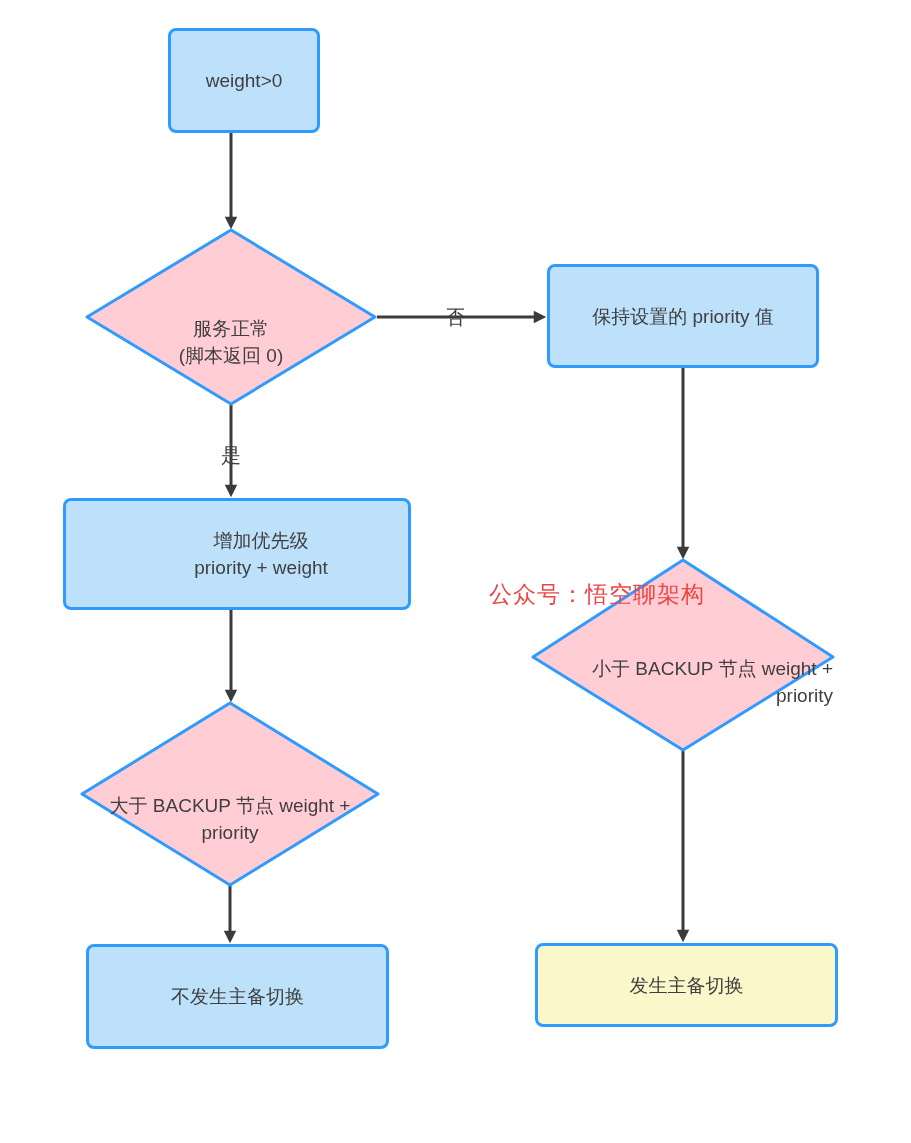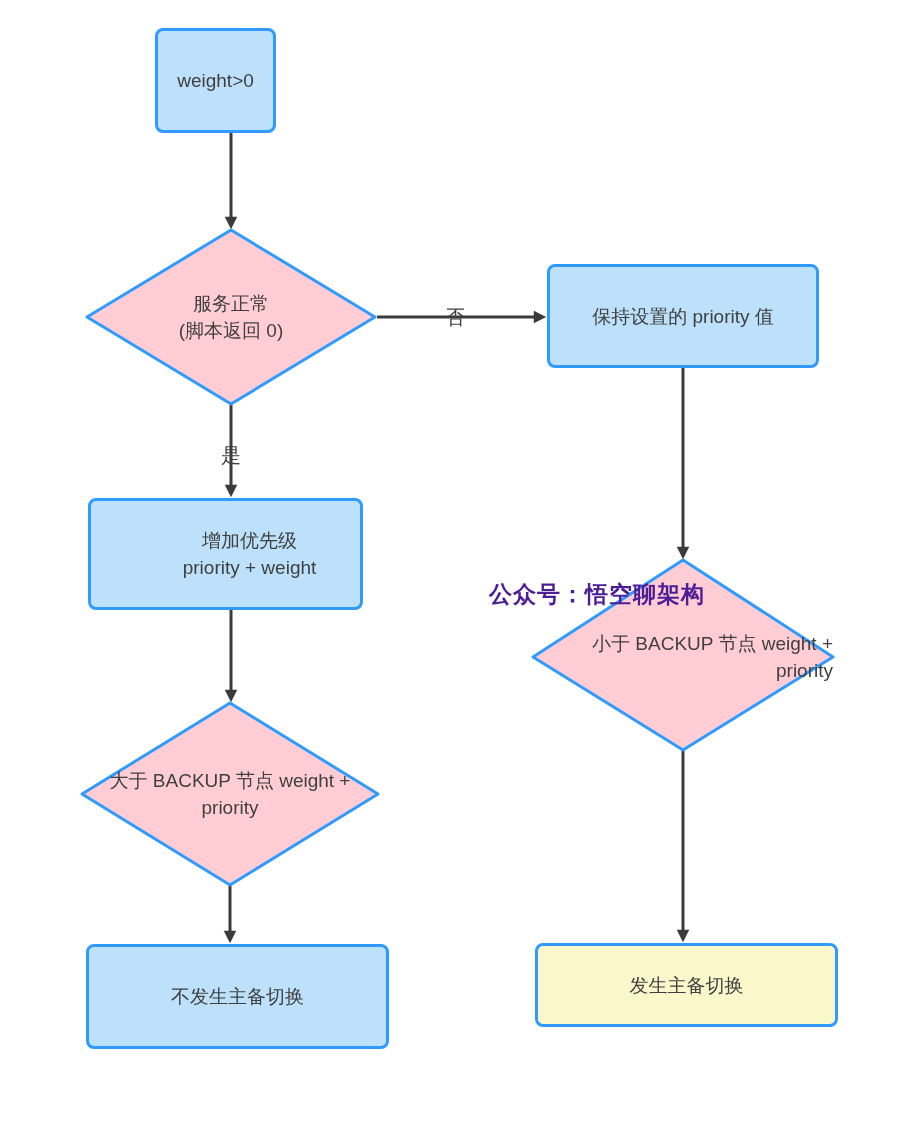--- a/index.html
+++ b/index.html
@@ -32,34 +32,35 @@
   }
   .node.result { background: #FAF7CB; }
   .node .lbl, .diamond-label .lbl { white-space: pre-line; }
   .diamond-label {
     position: absolute;
     text-align: center;
     color: #3F3F3F;
     font-size: 19px;
     line-height: 27px;
     pointer-events: none;
+    margin-top: 25px;
   }
   .edge-label {
     position: absolute;
     color: #3F3F3F;
     font-size: 20px;
     text-align: center;
   }
   .watermark {
     position: absolute;
     left: 489px;
     top: 579px;
-    color: #4c1d95;
+    color: #ef4444;
     font-size: 23px;
-    font-weight: bold;
+    font-weight: normal;
     letter-spacing: 1px;
   }
   .credit {
     position: absolute;
     left: 640px;
     top: 1110px;
     width: 265px;
     text-align: right;
     color: #C3C3C3;
     font-size: 19px;
@@ -85,29 +86,29 @@
     <line x1="231" y1="610" x2="231" y2="696" stroke="#3B3B3B" stroke-width="3" marker-end="url(#arrowhead)"></line>
     <line x1="230" y1="884" x2="230" y2="937" stroke="#3B3B3B" stroke-width="3" marker-end="url(#arrowhead)"></line>
     <line x1="683" y1="368" x2="683" y2="553" stroke="#3B3B3B" stroke-width="3" marker-end="url(#arrowhead)"></line>
     <line x1="683" y1="750" x2="683" y2="936" stroke="#3B3B3B" stroke-width="3" marker-end="url(#arrowhead)"></line>
 
     <polygon points="231,230 375,317 231,404 87,317" fill="#FFCDD3" stroke="#2F9BFF" stroke-width="3" stroke-linejoin="round"></polygon>
     <polygon points="230,703 378,794 230,885 82,794" fill="#FFCDD3" stroke="#2F9BFF" stroke-width="3" stroke-linejoin="round"></polygon>
     <polygon points="683,560 833,657 683,750 533,657" fill="#FFCDD3" stroke="#2F9BFF" stroke-width="3" stroke-linejoin="round"></polygon>
   </svg>
 
-  <div class="node" style="left:155px; top:28px; width:121px; height:105px;text-align:right;">
+  <div class="node" style="left:168px; top:28px; width:152px; height:105px;text-align:right;">
     <span class="lbl">weight&gt;0</span>
   </div>
 
   <div class="node" style="left:547px; top:264px; width:272px; height:104px;text-align:center;">
     <span class="lbl">保持设置的 priority 值</span>
   </div>
 
-  <div class="node" style="left:88px; top:498px; width:275px; height:112px;padding-left:48px;">
+  <div class="node" style="left:63px; top:498px; width:348px; height:112px;padding-left:48px;">
     <span class="lbl">增加优先级
 priority + weight</span>
   </div>
 
   <div class="node" style="left:86px; top:944px; width:303px; height:105px;">
     <span class="lbl">不发生主备切换</span>
   </div>
 
   <div class="node result" style="left:535px; top:943px; width:303px; height:84px;">
     <span class="lbl">发生主备切换</span>

